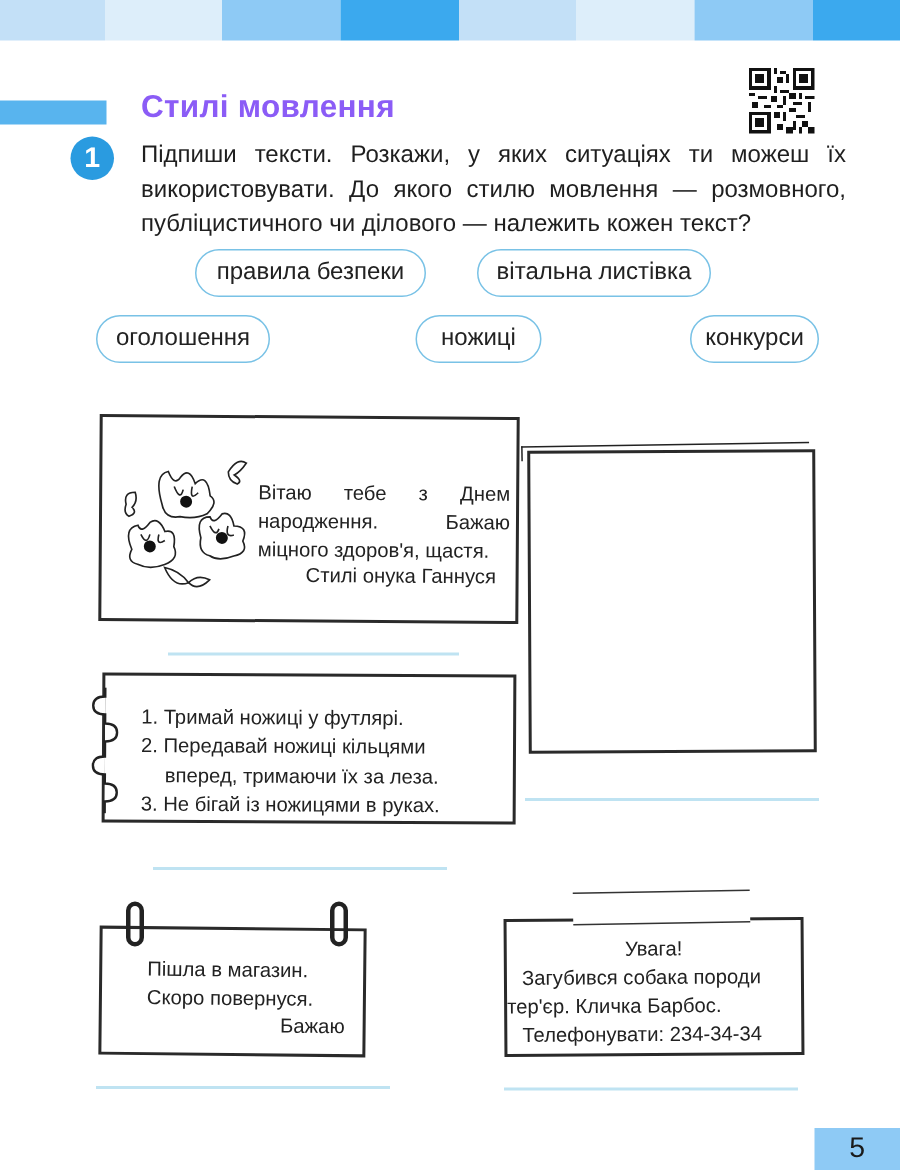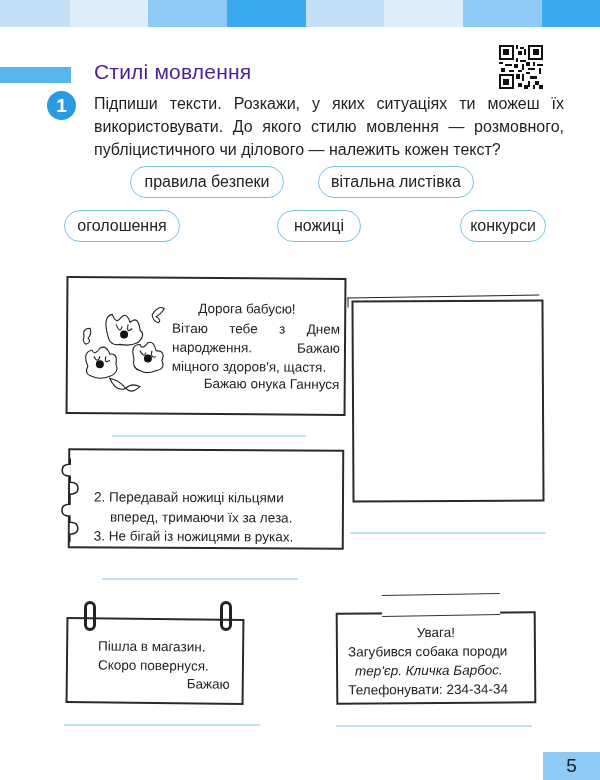--- a/index.html
+++ b/index.html
@@ -3,21 +3,21 @@
   <meta charset="utf-8">
   <style>
     * { box-sizing: border-box; margin: 0; padding: 0; }
     html, body { width: 600px; height: 780px; background: #ffffff; overflow: hidden; }
     body { position: relative; font-family: "Liberation Sans", "DejaVu Sans", sans-serif; color: #1a1a1a; }
 
     .banner { position: absolute; top: 0; left: 0; width: 600px; height: 27px; display: flex; }
     .banner .seg { height: 27px; }
 
     .title-bar { position: absolute; left: 0; top: 67px; width: 71px; height: 16px; background: #58b4ee; }
-    .title { position: absolute; left: 94px; top: 60px; font-size: 21px; font-weight: normal; color: #4c1d95; letter-spacing: 0.2px; }
+    .title { position: absolute; left: 94px; top: 60px; font-size: 21px; font-weight: bold; color: #8b5cf6; letter-spacing: 0.2px; }
 
     .qr { position: absolute; left: 499px; top: 45px; width: 44px; height: 44px; }
 
     .task-num { position: absolute; left: 47px; top: 91px; width: 29px; height: 29px; border-radius: 50%; background: #2a9be0; color: #fff; font-weight: bold; font-size: 19px; display: flex; align-items: center; justify-content: center; }
     .task-text { position: absolute; left: 94px; top: 92px; width: 470px; font-size: 16px; line-height: 23px; color: #1f1f1f; text-align: justify; }
 
     .pill { position: absolute; height: 32px; border: 1.6px solid #79c2e6; border-radius: 17px; display: flex; align-items: center; justify-content: center; font-size: 16px; color: #222; background: #fff; padding: 0 10px; }
 
     .card { position: absolute; border: 2px solid #2a2a2a; background: #fff; font-size: 13.5px; line-height: 19px; color: #222; }
     .answer-line { position: absolute; height: 2px; background: #bfe3f2; }
@@ -109,51 +109,51 @@
       <path d="M60 54 Q64 62 66 56 M72 54 Q70 62 76 60"></path>
       <path d="M30 82 Q36 96 46 92 Q40 84 30 82Z"></path>
       <path d="M46 92 Q52 98 60 90 Q52 86 46 92Z"></path>
       <path d="M72 18 Q78 8 84 12 Q80 18 76 20 Q82 24 78 26 Q72 24 72 18Z"></path>
       <path d="M4 40 Q2 32 10 32 Q12 38 8 42 Q12 46 6 48 Q2 46 4 40Z"></path>
     </g>
     <circle cx="44" cy="38" r="4" fill="#111"></circle>
     <circle cx="20" cy="68" r="4" fill="#111"></circle>
     <circle cx="68" cy="62" r="4" fill="#111"></circle>
   </svg>
-  <div style="position:absolute; left:130px; top:20px; font-size:13.5px;">Дорога бабусю!</div>
   <div style="position:absolute; left:104px; top:40px; width:168px; text-align:justify; hyphens:auto;">Вітаю тебе з Днем народження. Бажаю міцного здоров'я, щастя.</div>
-  <div style="position:absolute; left:136px; top:95px;">Бажаю онука Ганнуся</div>
+  <div style="position:absolute; left:136px; top:95px;">Стилі онука Ганнуся</div>
 </div>
 <div class="answer-line" style="left:112px; top:435px; width:194px;"></div>
 
 <div class="card" style="left:352px; top:300px; width:192px; height:202px; transform:rotate(-0.3deg);">
   <div style="position:absolute; left:-6px; top:-6px; width:192px; height:10px; border-top:1.6px solid #222; border-left:1.6px solid #222; transform:rotate(-0.6deg);"></div>
 </div>
 <div class="answer-line" style="left:350px; top:532px; width:196px;"></div>
 
 <div class="card" style="left:68px; top:449px; width:276px; height:100px; transform:rotate(0.3deg);">
   <svg style="position:absolute; left:-12px; top:8px; width:22px; height:84px;" viewBox="0 0 22 84">
     <path d="M12 0 L12 6 Q4 6 4 12 Q4 18 12 18 L12 24 Q20 24 20 30 Q20 36 12 36 L12 46 Q4 46 4 52 Q4 58 12 58 L12 64 Q20 64 20 70 Q20 76 12 76 L12 84" fill="#fff" stroke="#222" stroke-width="1.6"></path>
   </svg>
+  <div style="position:absolute; left:24px; top:18px; font-size:13.5px;">1. Тримай ножиці у футлярі.</div>
   <div style="position:absolute; left:24px; top:37px; width:220px; font-size:13.5px; line-height:20px; padding-left:16px; text-indent:-16px;">2. Передавай ножиці кільцями вперед, тримаючи їх за леза.</div>
   <div style="position:absolute; left:24px; top:76px; font-size:13.5px;">3. Не бігай із ножицями в руках.</div>
 </div>
 <div class="answer-line" style="left:102px; top:578px; width:196px;"></div>
 
 <div class="card" style="left:66px; top:618px; width:178px; height:86px; transform:rotate(0.6deg);">
   <div style="position:absolute; left:30px; top:17px;">Пішла в магазин.</div>
   <div style="position:absolute; left:30px; top:36px;">Скоро повернуся.</div>
   <div style="position:absolute; right:12px; top:54px;">Бажаю</div>
 </div>
 <div class="clip" style="left:84px; top:601px;"></div>
 <div class="clip" style="left:220px; top:601px;"></div>
 <div class="answer-line" style="left:64px; top:724px; width:196px;"></div>
 
 <div class="card" style="left:336px; top:612px; width:200px; height:92px; transform:rotate(-0.4deg);">
   <div style="position:absolute; left:0; width:100%; text-align:center; top:9px;">Увага!</div>
   <div style="position:absolute; left:10px; top:28px;">Загубився собака породи</div>
-  <div style="position:absolute; left:17px; top:47px;font-style:italic;">тер'єр. Кличка Барбос.</div>
+  <div style="position:absolute; left:0; top:47px;">тер'єр. Кличка Барбос.</div>
   <div style="position:absolute; left:10px; top:66px;">Телефонувати: 234-34-34</div>
 </div>
 <div class="tape" style="left:382px; top:594px; width:118px; height:22px; transform:rotate(-1deg); border-left:none; border-right:none;"></div>
 <div class="answer-line" style="left:336px; top:725px; width:196px;"></div>
 
 <div class="page-num">5</div>
 
 </body></html>

